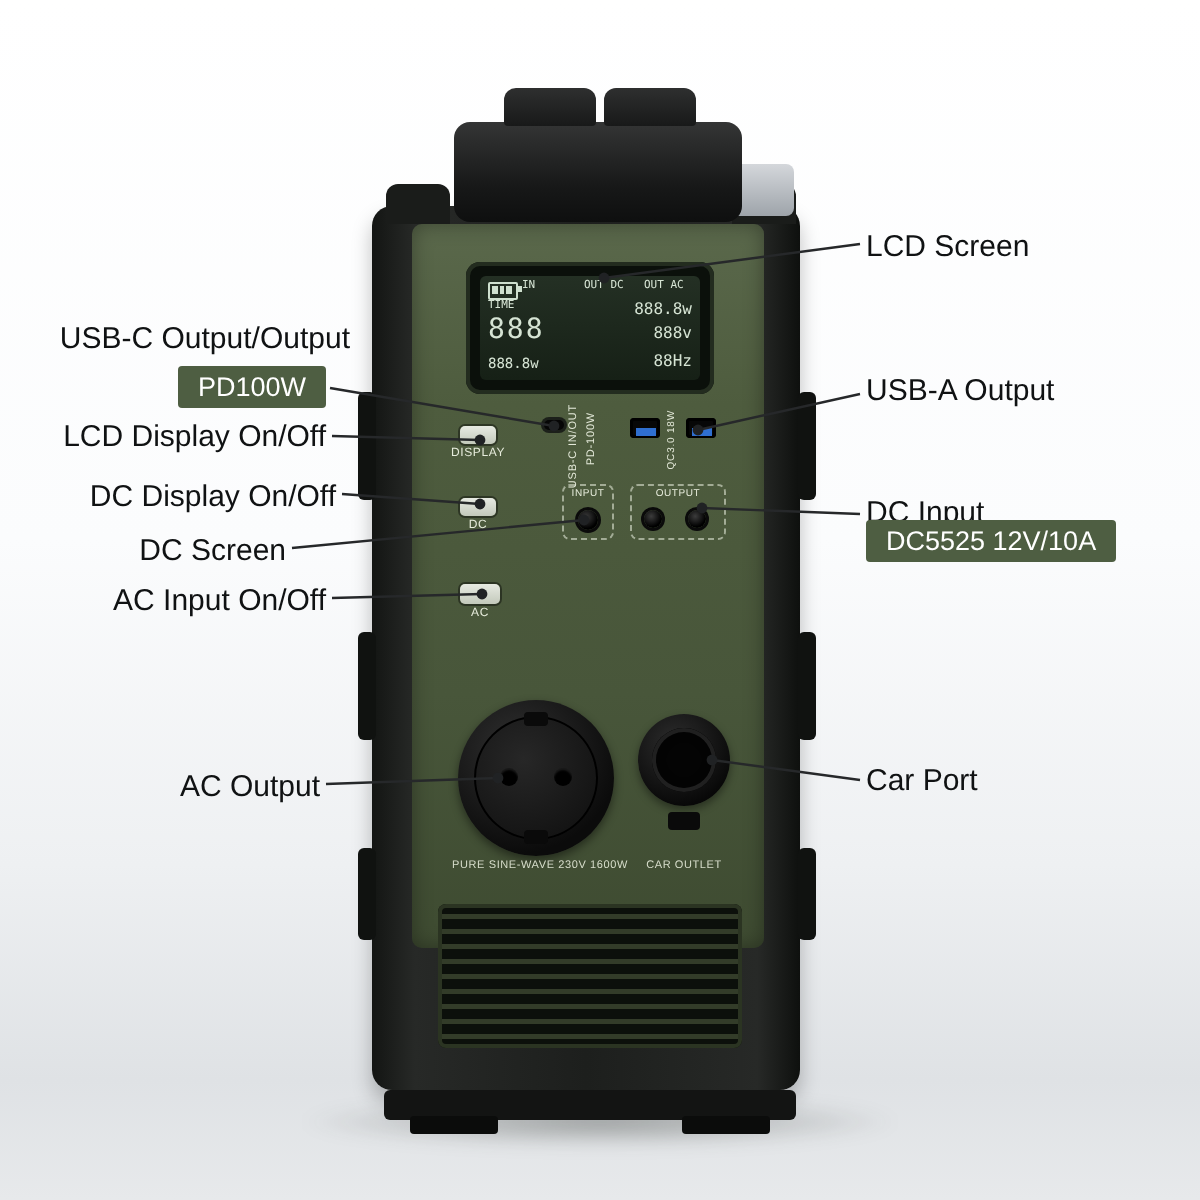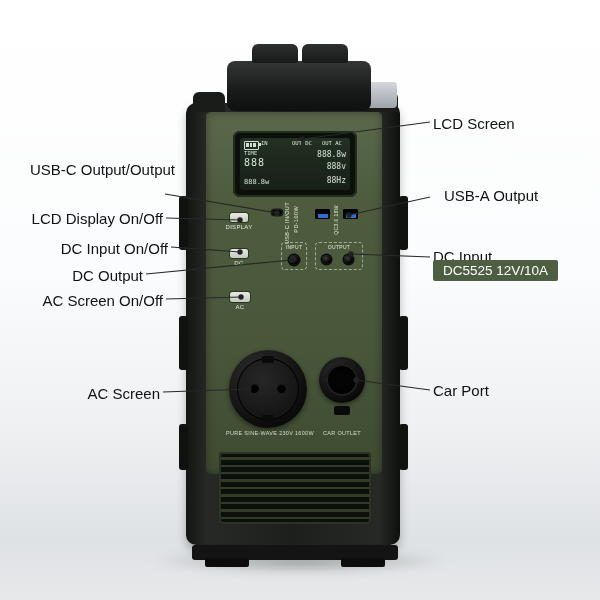--- a/index.html
+++ b/index.html
@@ -111,21 +111,21 @@
         <div class="batt-bars">
             <div class="batt-bar"></div>
             <div class="batt-bar"></div>
             <div class="batt-bar"></div>
           </div>
       </div>
       <span class="lcd-t" style="left:21px;top:2px;font-size:5.5px">IN</span>
       <span class="lcd-t" style="left:52px;top:2px;font-size:5.5px">OUT DC</span>
       <span class="lcd-t" style="left:82px;top:2px;font-size:5.5px">OUT AC</span>
       <span class="lcd-t" style="left:4px;top:12px;font-size:5.5px">TIME</span>
-      <span class="lcd-t" style="left:4px;top:19px;font-size:10px;letter-spacing:1px">888</span>
+      <span class="lcd-t" style="left:4px;top:19px;font-size:14px;letter-spacing:1px">888</span>
       <span class="lcd-t" style="left:4px;top:40px;font-size:7px">888.8w</span>
       <span class="lcd-t" style="right:4px;top:12px;font-size:8px">888.8w</span>
       <span class="lcd-t" style="right:4px;top:24px;font-size:8px">888v</span>
       <span class="lcd-t" style="right:4px;top:38px;font-size:8px">88Hz</span>
     </div>
   </div>
 
   <div class="btn" style="left:230px;top:213px;width:18px;height:9px"></div>
   <span class="tiny" style="left:220px;top:224px;width:38px">DISPLAY</span>
   <div class="usbc-port"></div>
@@ -192,25 +192,26 @@
       <circle cx="292" cy="260" r="2.7"></circle>
       <circle cx="241" cy="297" r="2.7"></circle>
       <circle cx="349" cy="215" r="2.7"></circle>
       <circle cx="351" cy="254" r="2.7"></circle>
       <circle cx="249" cy="389" r="2.7"></circle>
       <circle cx="356" cy="380" r="2.7"></circle>
     </g>
   </svg>
 
   <div class="ann" style="right:425px;top:161px">USB-C Output/Output</div>
+  <div class="badge" style="right:437px;top:183px">PD100W</div>
   <div class="ann" style="right:437px;top:210px">LCD Display On/Off</div>
-  <div class="ann" style="right:432px;top:240px">DC Input On/Off</div>
-  <div class="ann" style="right:457px;top:267px">DC Output</div>
-  <div class="ann" style="right:437px;top:292px">AC Screen On/Off</div>
-  <div class="ann" style="right:440px;top:385px">AC Screen</div>
+  <div class="ann" style="right:432px;top:240px">DC Display On/Off</div>
+  <div class="ann" style="right:457px;top:267px">DC Screen</div>
+  <div class="ann" style="right:437px;top:292px">AC Input On/Off</div>
+  <div class="ann" style="right:440px;top:385px">AC Output</div>
 
   <div class="ann" style="left:433px;top:115px">LCD Screen</div>
-  <div class="ann" style="left:444px;top:187px">USB-A Output</div>
+  <div class="ann" style="left:433px;top:187px">USB-A Output</div>
   <div class="ann" style="left:433px;top:248px">DC Input</div>
   <div class="badge" style="left:433px;top:260px">DC5525 12V/10A</div>
   <div class="ann" style="left:433px;top:382px">Car Port</div>
 
 </div>
 
 </body></html>

